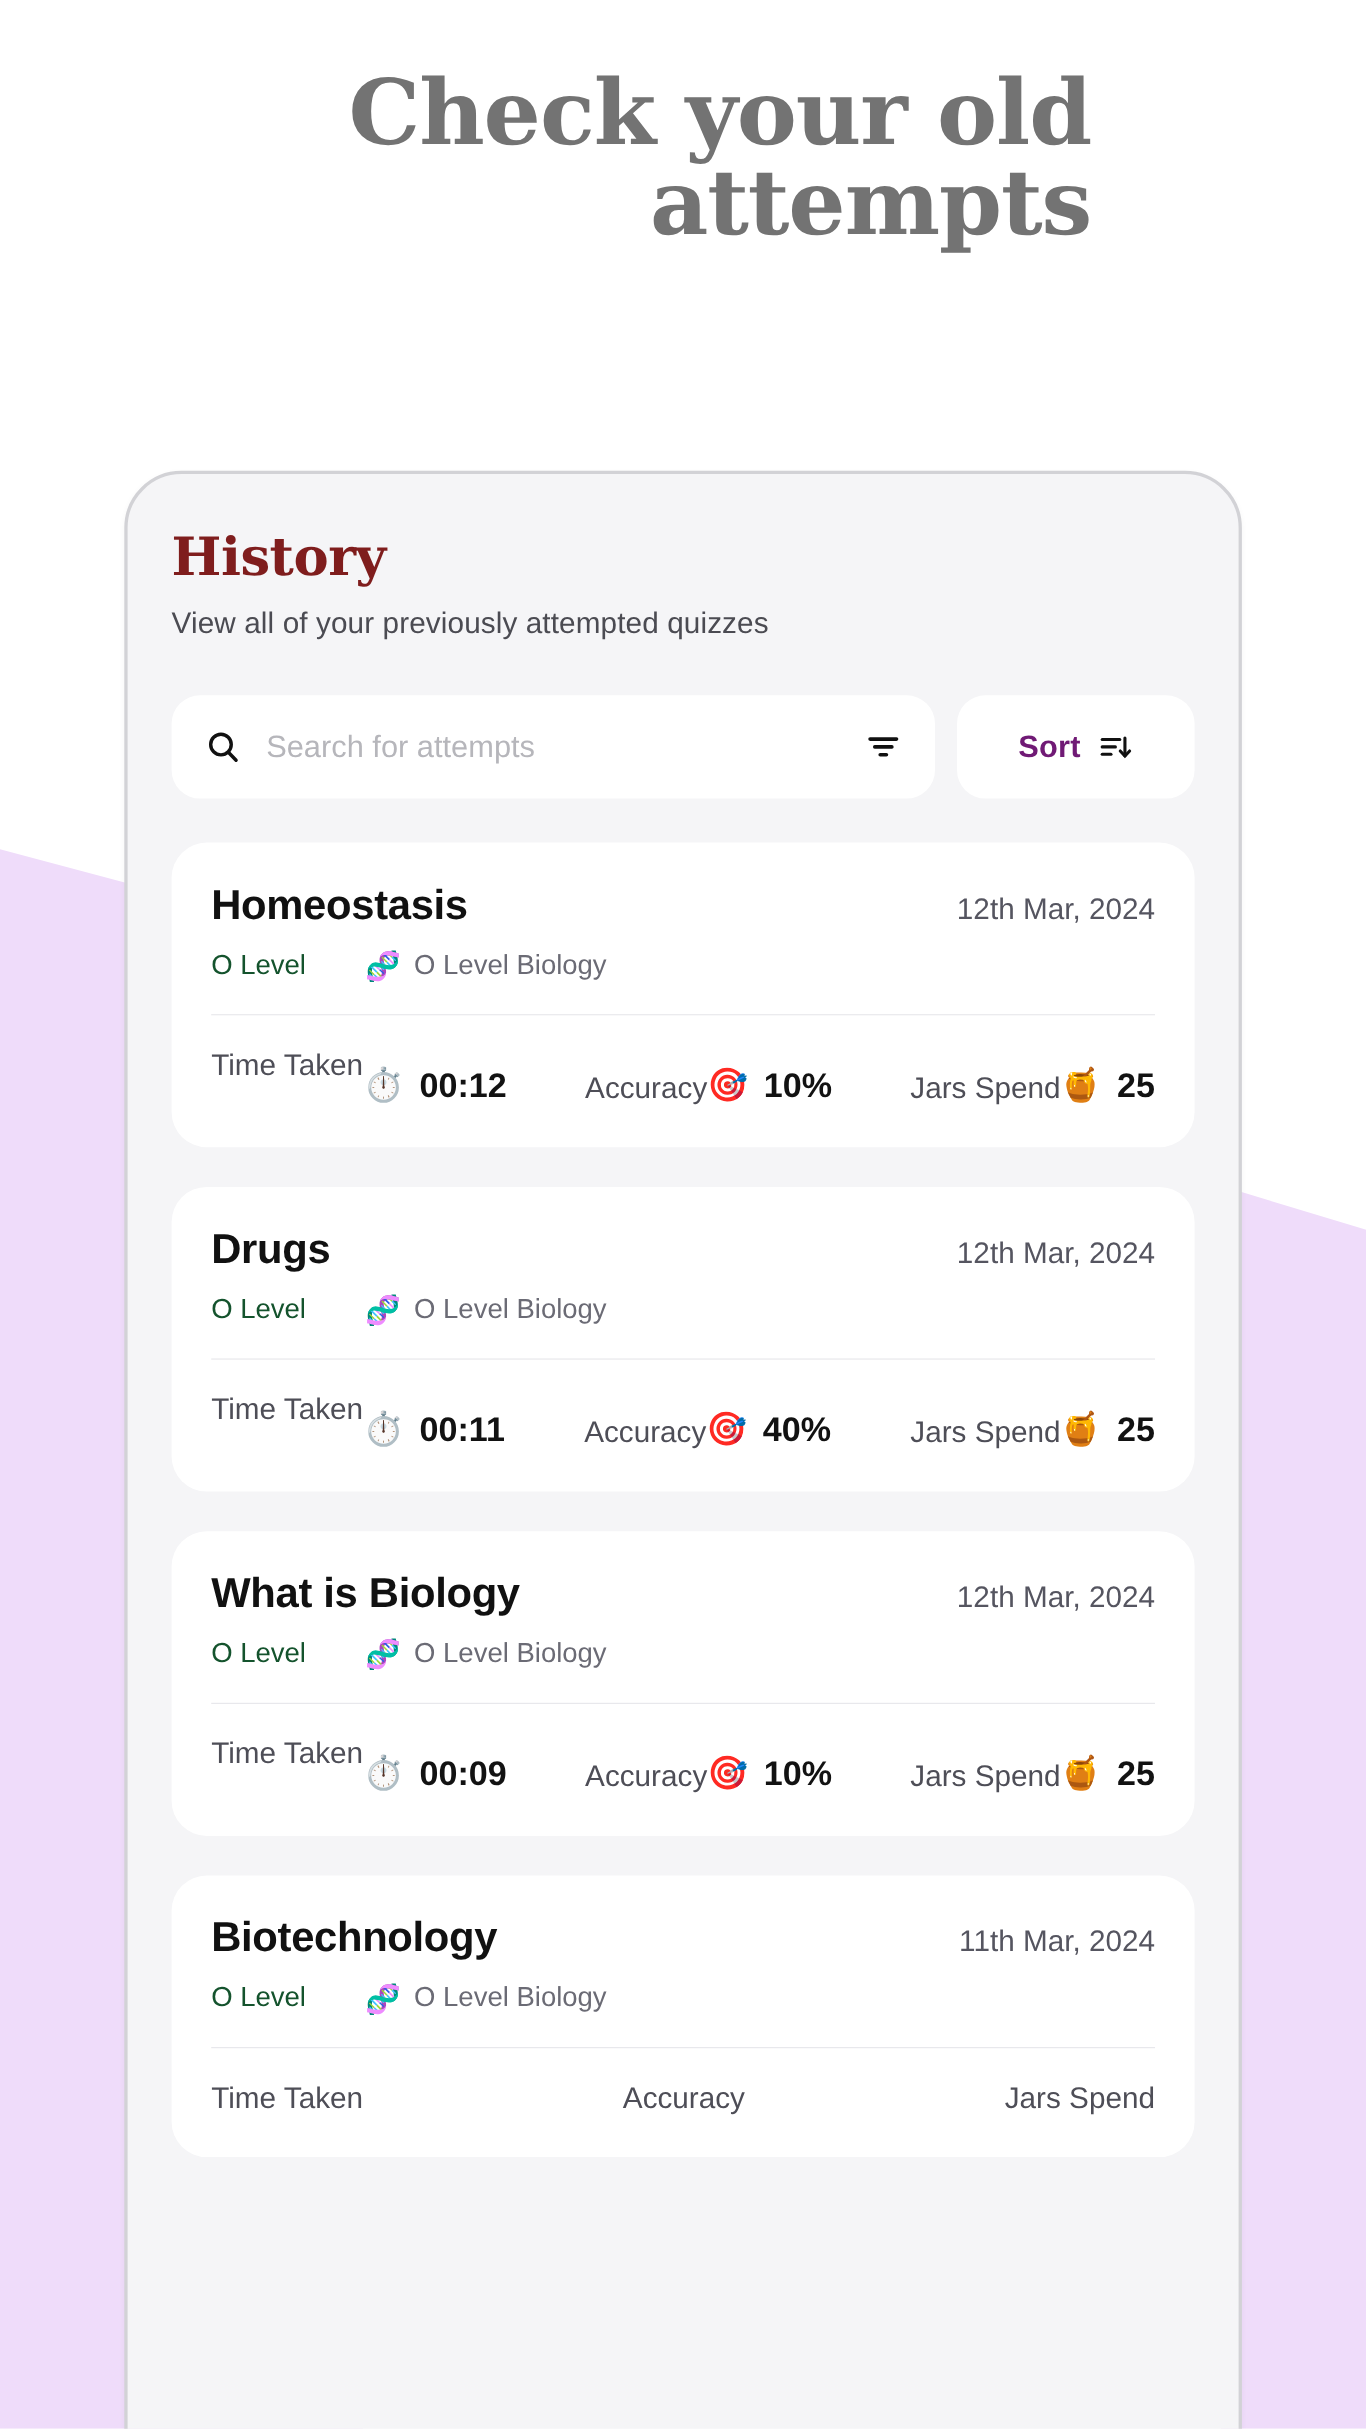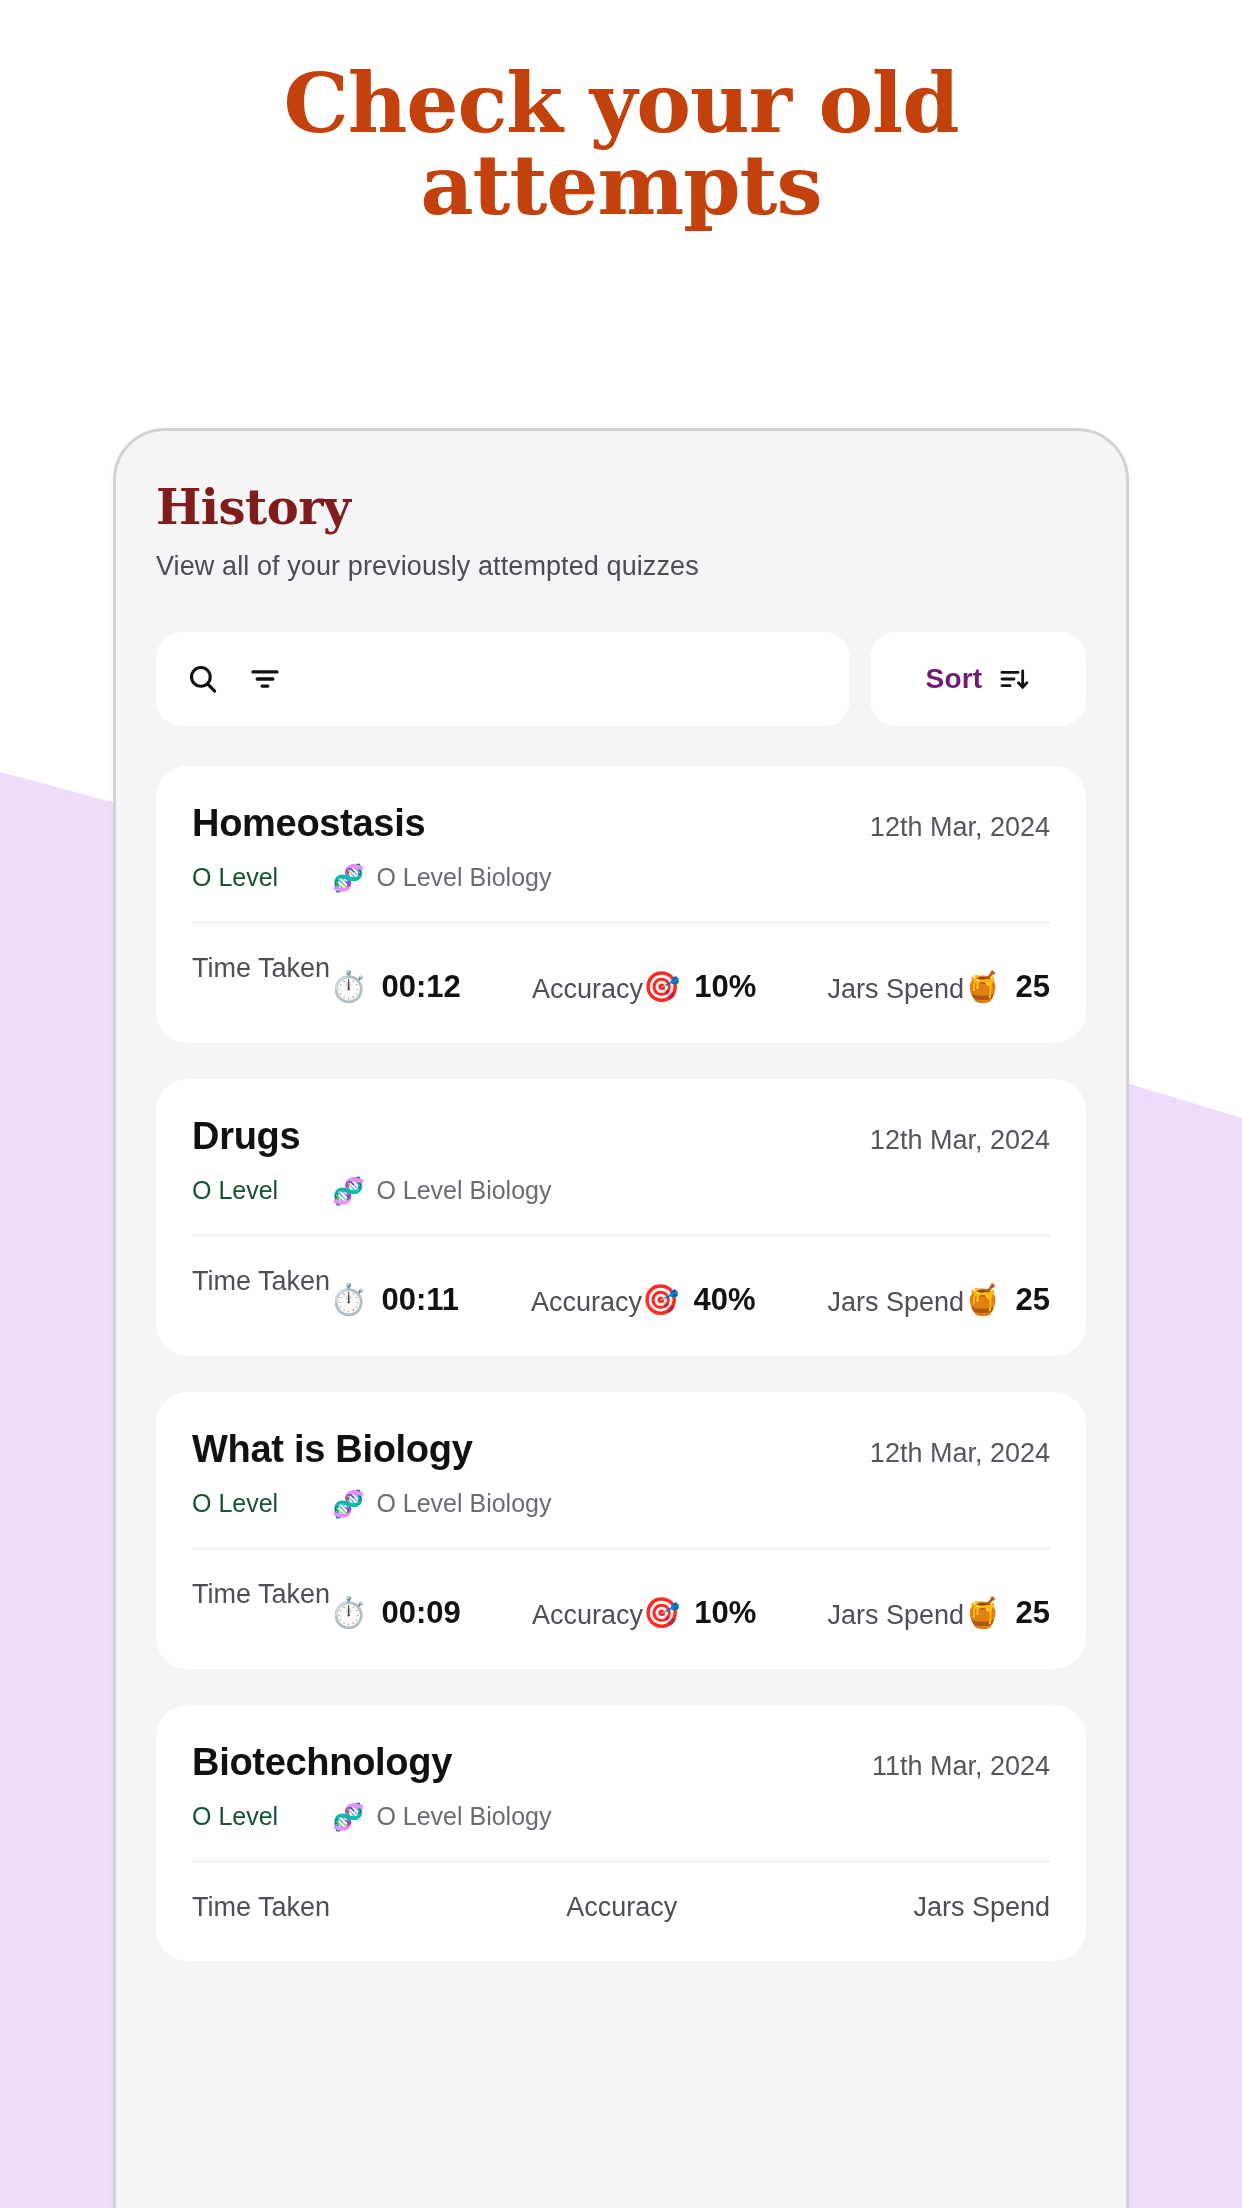--- a/index.html
+++ b/index.html
@@ -33,23 +33,24 @@
     left: 0;
     width: 1242px;
     text-align: center;
     z-index: 3;
   }
   .hero-title {
     font-family: "DejaVu Serif", "Liberation Serif", serif;
     font-weight: 700;
     font-size: 82px;
     line-height: 1.0;
-    color: #c2410c;
+    color: #737373;
     letter-spacing: -1px;
     padding: 0 250px;
+    text-align: right;
   }
 
   
   .phone {
     position: absolute;
     left: 113px;
     top: 428px;
     width: 1016px;
     height: 1790px;
     background: #f5f5f7;
@@ -232,20 +233,21 @@
 
     <div class="search-row">
 
       <div class="search-box">
         <span class="search-icon">
           <svg width="34" height="34" viewBox="0 0 24 24" fill="none" stroke="#111111" stroke-width="2.2" stroke-linecap="round">
             <circle cx="10.5" cy="10.5" r="6.6"></circle>
             <line x1="15.4" y1="15.6" x2="20.2" y2="20.6"></line>
           </svg>
         </span>
+        <input class="search-input" type="text" placeholder="Search for attempts" style="">
         <span class="filter-icon">
           <svg width="34" height="34" viewBox="0 0 24 24" fill="none" stroke="#111111" stroke-width="2.3" stroke-linecap="round">
             <line x1="3.5" y1="7" x2="20.5" y2="7"></line>
             <line x1="6.5" y1="12" x2="17.5" y2="12"></line>
             <line x1="10" y1="17" x2="14" y2="17"></line>
           </svg>
         </span>
       </div>
 
       <button class="sort-btn">

